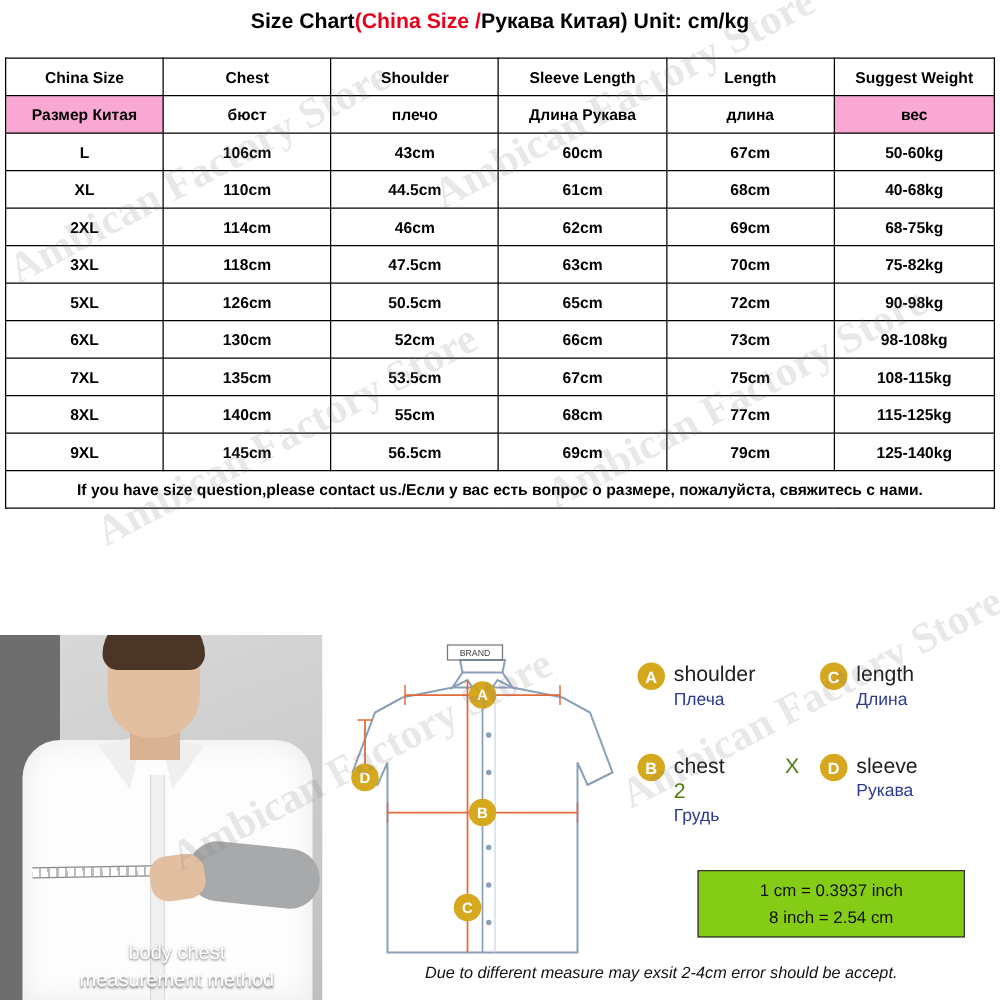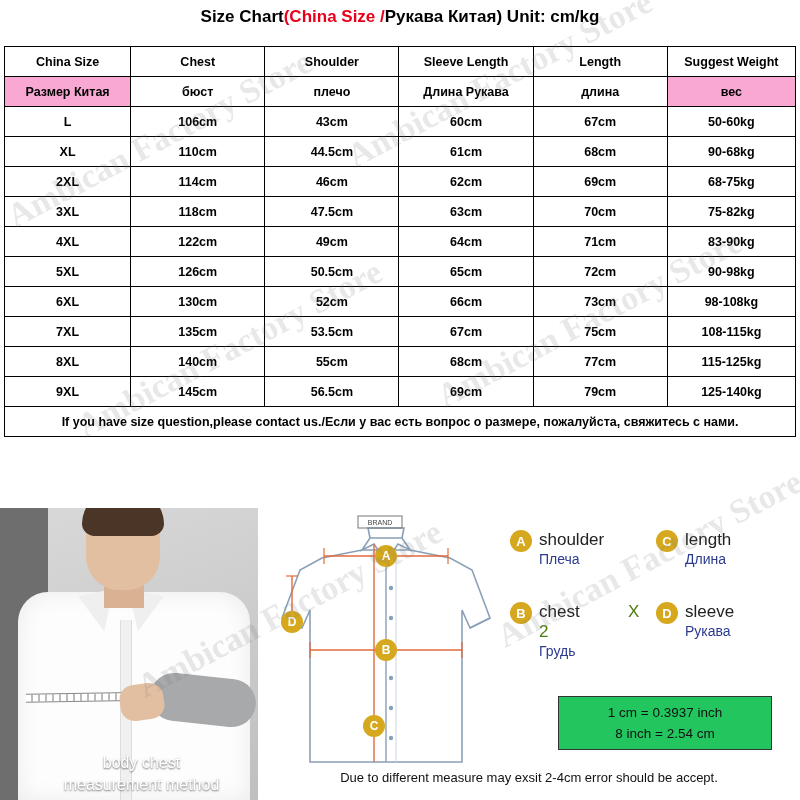--- a/index.html
+++ b/index.html
@@ -238,29 +238,30 @@
   .conv-box {
     position: absolute;
     left: 300px; top: 188px;
     width: 200px;
     border: 1px solid #333;
     padding: 5px 6px;
     text-align: center;
     font-size: 13.5px;
     line-height: 21px;
     color: #111;
-    background: #22c55e;
+    background: #84cc16;
   }
   .note-bottom {
     position: absolute;
     left: 0; top: 262px;
     width: 542px;
     text-align: center;
     font-size: 13px;
     color: #111;
+    font-style: italic;
   }
   
   .tech {
     position: absolute;
     left: 4px; top: 6px;
     width: 250px; height: 280px;
   }
   
   .watermark {
     position: absolute;
@@ -326,45 +327,37 @@
           <td class="body-cell">60cm</td>
           <td class="body-cell">67cm</td>
           <td class="weight-val">50-60kg</td>
         </tr>
         <tr>
           <td class="size-cell">XL</td>
           <td class="body-cell">110cm</td>
           <td class="body-cell">44.5cm</td>
           <td class="body-cell">61cm</td>
           <td class="body-cell">68cm</td>
-          <td class="weight-val">90-68kg</td>
+          <td class="weight-val">40-68kg</td>
         </tr>
         <tr>
           <td class="size-cell">2XL</td>
           <td class="body-cell">114cm</td>
           <td class="body-cell">46cm</td>
           <td class="body-cell">62cm</td>
           <td class="body-cell">69cm</td>
           <td class="weight-val">68-75kg</td>
         </tr>
         <tr>
           <td class="size-cell">3XL</td>
           <td class="body-cell">118cm</td>
           <td class="body-cell">47.5cm</td>
           <td class="body-cell">63cm</td>
           <td class="body-cell">70cm</td>
           <td class="weight-val">75-82kg</td>
-        </tr>
-        <tr>
-          <td class="size-cell">4XL</td>
-          <td class="body-cell">122cm</td>
-          <td class="body-cell">49cm</td>
-          <td class="body-cell">64cm</td>
-          <td class="body-cell">71cm</td>
-          <td class="weight-val">83-90kg</td>
         </tr>
         <tr>
           <td class="size-cell">5XL</td>
           <td class="body-cell">126cm</td>
           <td class="body-cell">50.5cm</td>
           <td class="body-cell">65cm</td>
           <td class="body-cell">72cm</td>
           <td class="weight-val">90-98kg</td>
         </tr>
         <tr>

